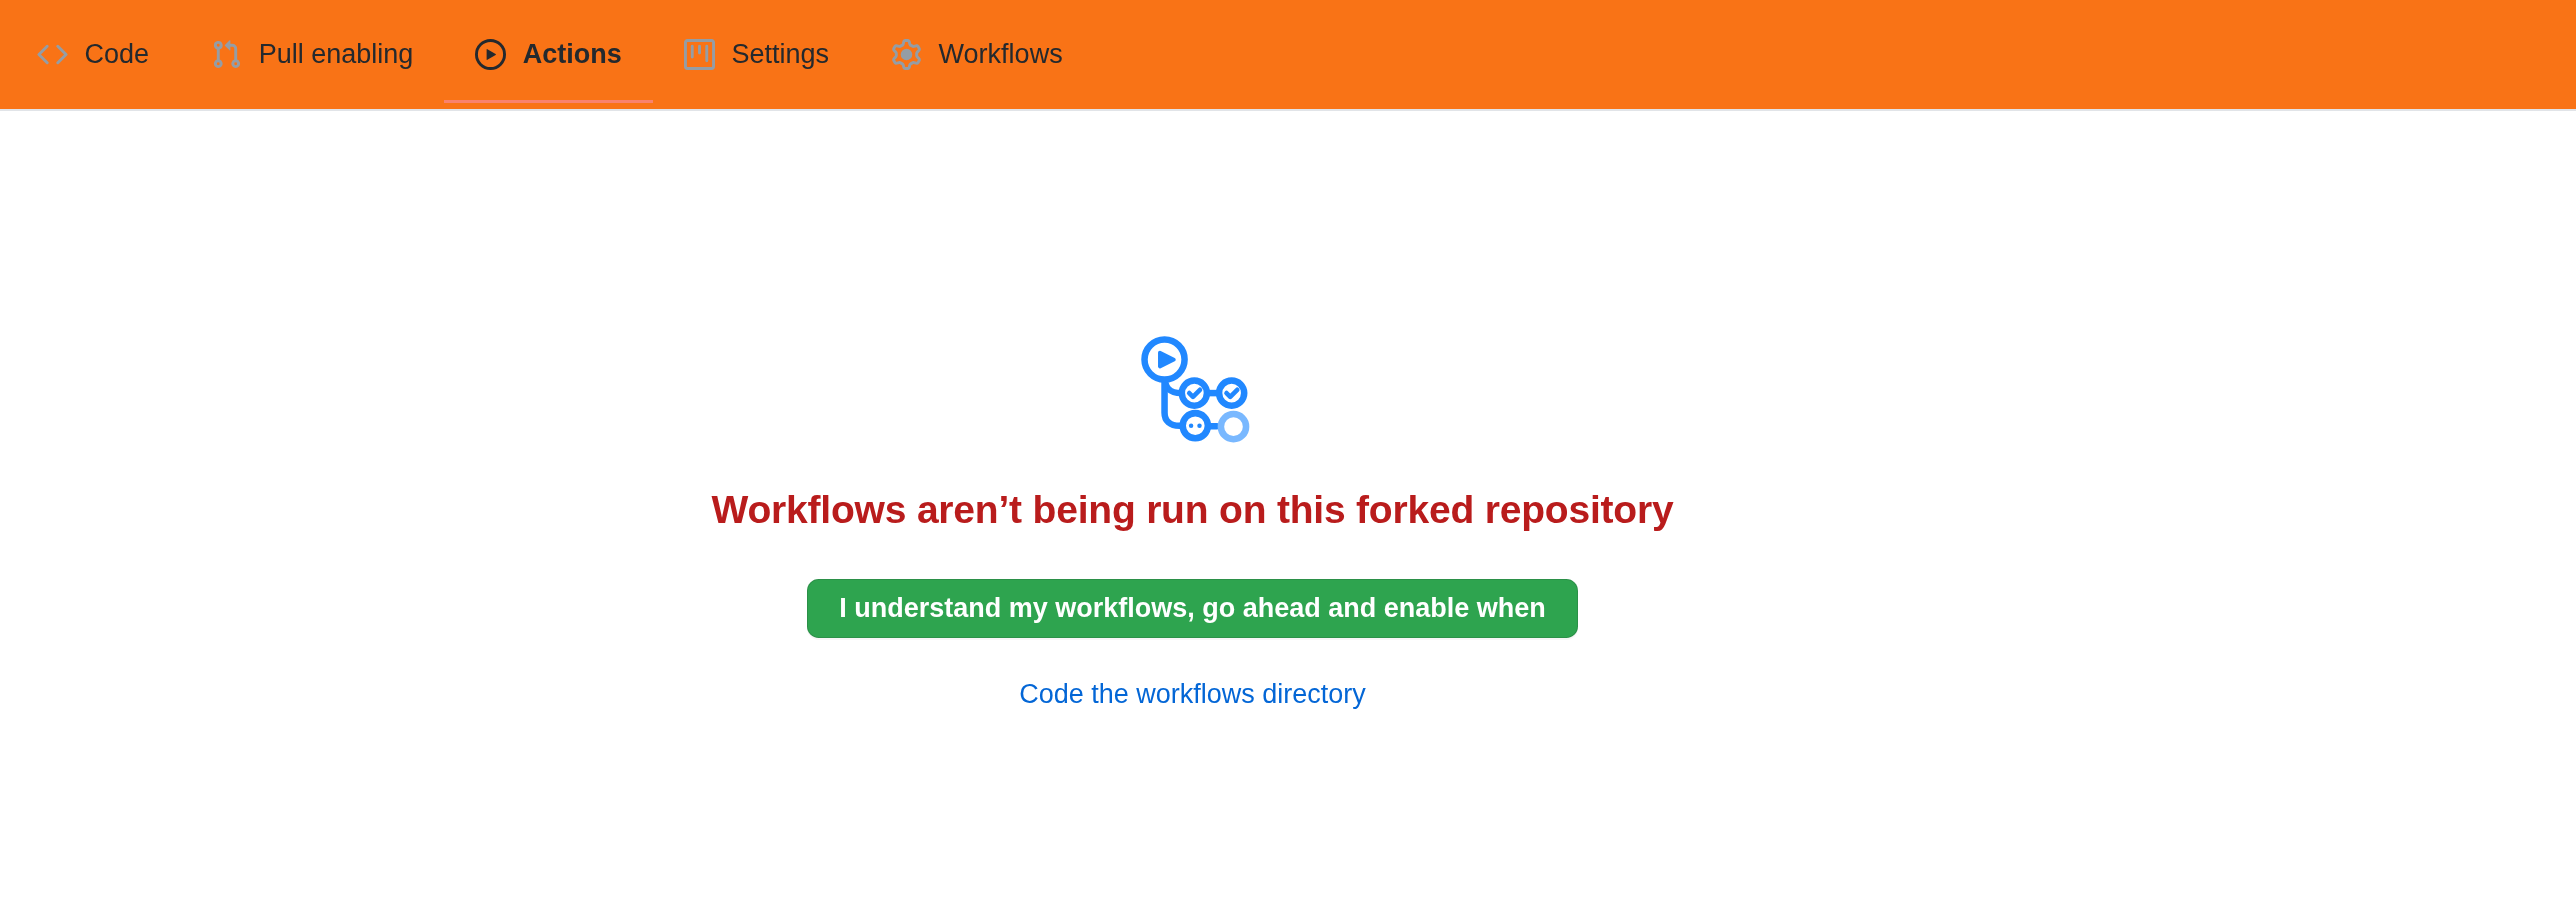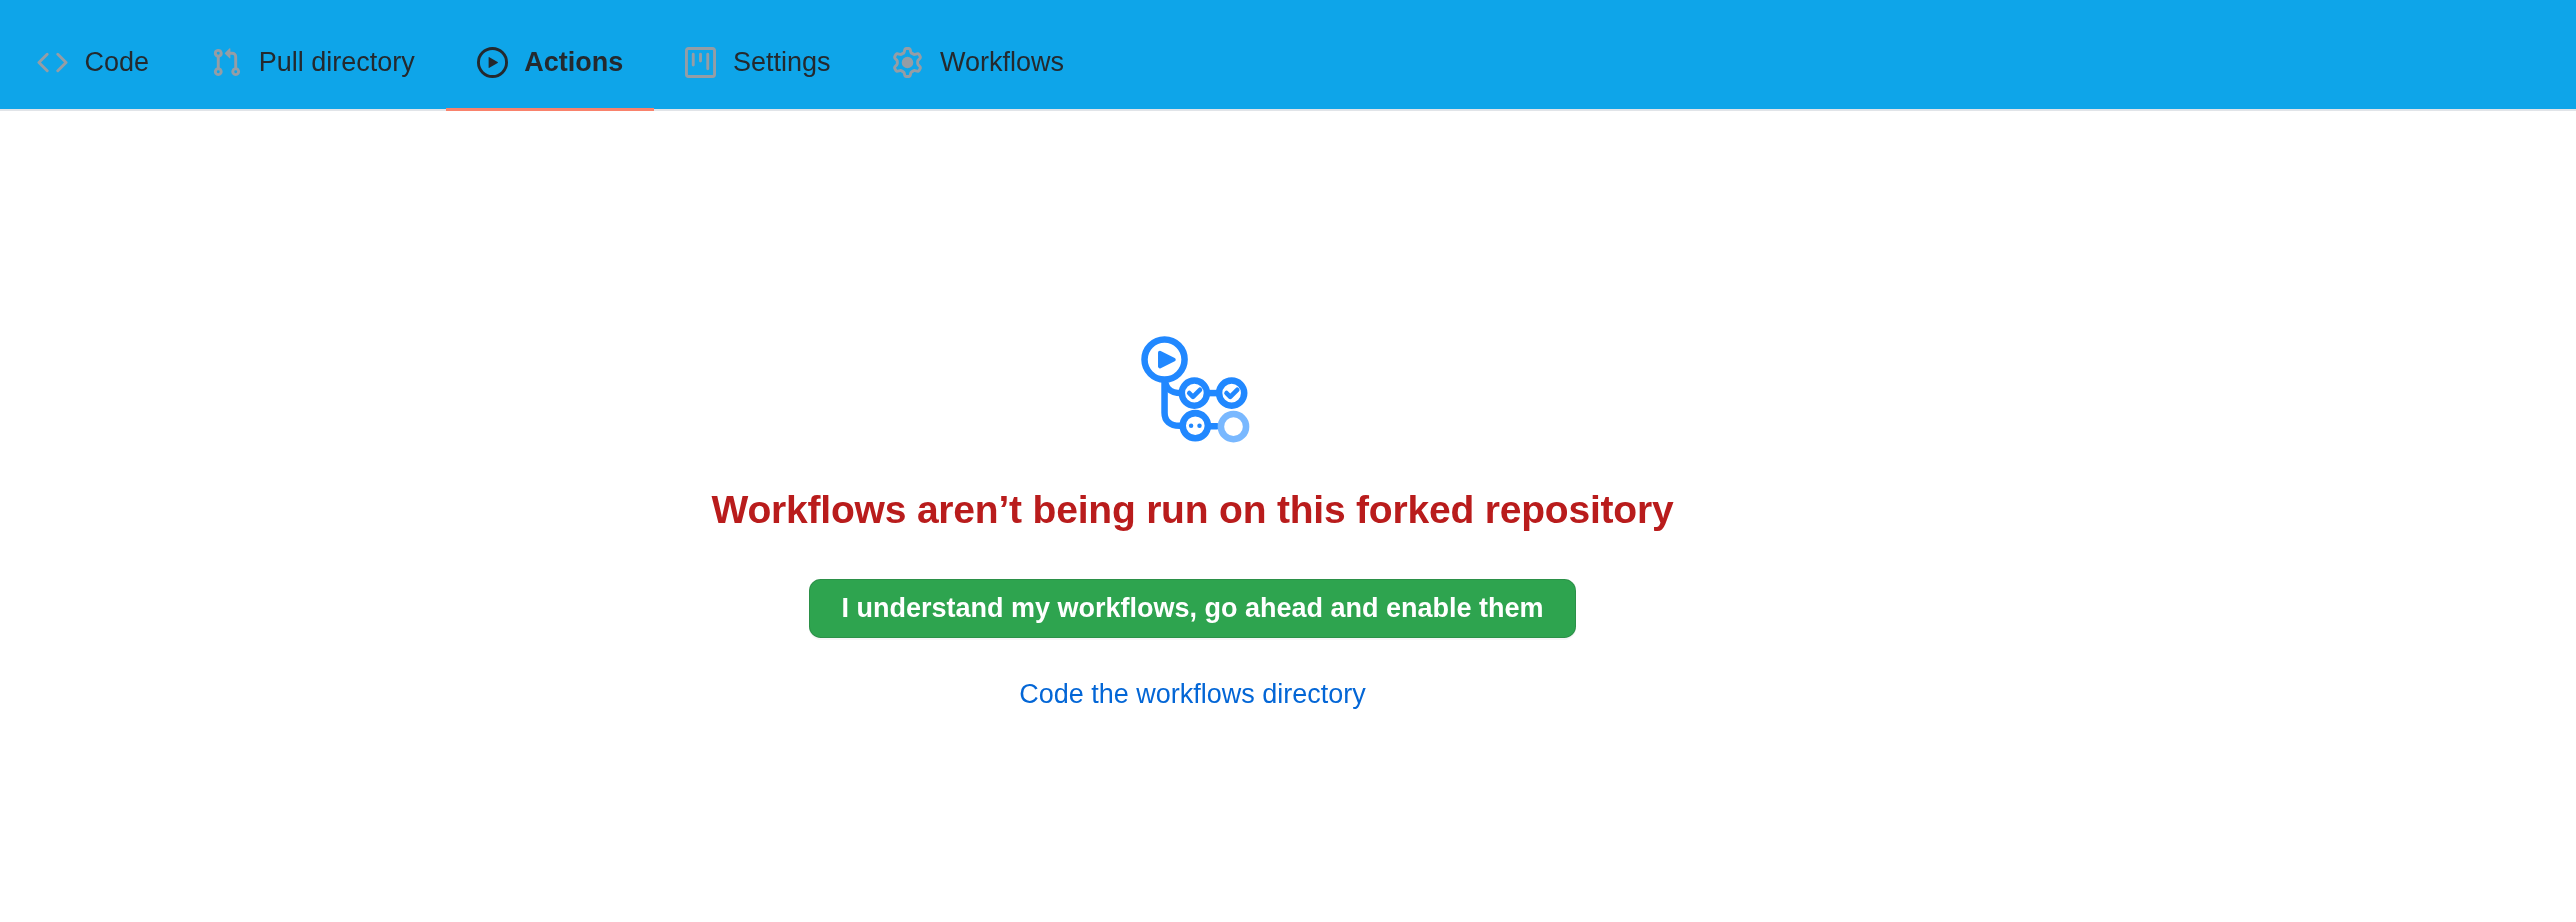--- a/index.html
+++ b/index.html
@@ -7,24 +7,24 @@
     width: 2576px; height: 923px;
     background: #ffffff;
     font-family: "Liberation Sans", "DejaVu Sans", sans-serif;
     overflow: hidden;
   }
 
   
   .tabnav {
     width: 100%;
     height: 111px;
-    background: #0ea5e9;
+    background: #f97316;
     border-bottom: 2px solid #e1e4e8;
     display: flex;
-    align-items: flex-end;
+    align-items: center;
     padding-left: 5.9px;
   }
   .tab {
     display: flex;
     align-items: center;
     gap: 16.6px;
     padding: 0 31px;
     height: 94px;
     margin-bottom: -2px;
     border-bottom: 3.9px solid transparent;
@@ -102,21 +102,21 @@
     </span>
     <span>Code</span>
   </a>
 
   <a class="tab">
     <span style="display:flex;">
       <svg class="octicon" viewBox="0 0 16 16" aria-hidden="true">
           <path d="M7.177 3.073 9.573.677A.25.25 0 0 1 10 .854V2.5h1A2.5 2.5 0 0 1 13.5 5v5.628a2.251 2.251 0 1 1-1.5 0V5a1 1 0 0 0-1-1h-1v1.646a.25.25 0 0 1-.427.177L7.177 3.427a.25.25 0 0 1 0-.354zM3.75 2.5a.75.75 0 1 0 0 1.5.75.75 0 0 0 0-1.5zm-2.25.75a2.25 2.25 0 1 1 3 2.122v5.256a2.251 2.251 0 1 1-1.5 0V5.372A2.25 2.25 0 0 1 1.5 3.25zM3.75 12a.75.75 0 1 0 0 1.5.75.75 0 0 0 0-1.5zm8.25.75a.75.75 0 1 0 1.5 0 .75.75 0 0 0-1.5 0z"></path>
         </svg>
     </span>
-    <span>Pull directory</span>
+    <span>Pull enabling</span>
   </a>
 
   <a class="tab active">
     <span style="display:flex;">
       <svg class="octicon" viewBox="0 0 16 16" aria-hidden="true">
           <path d="M8 0a8 8 0 1 1 0 16A8 8 0 0 1 8 0zM1.5 8a6.5 6.5 0 1 0 13 0 6.5 6.5 0 0 0-13 0zm4.879-2.773 4.264 2.559a.25.25 0 0 1 0 .428l-4.264 2.559A.25.25 0 0 1 6 10.559V5.442a.25.25 0 0 1 .379-.215z"></path>
         </svg>
     </span>
     <span>Actions</span>
   </a>
@@ -166,21 +166,21 @@
         <circle cx="73.5" cy="107" r="2.4" fill="#2188ff"></circle>
 
         <circle cx="110" cy="108" r="13.5" fill="#ffffff" stroke="#79b8ff" stroke-width="7"></circle>
       </svg>
     </div>
 
     <h2 class="bs-heading">Workflows aren’t being run on this forked repository</h2>
 
 
     <div>
-      <button class="enable-btn">I understand my workflows, go ahead and enable them</button>
+      <button class="enable-btn">I understand my workflows, go ahead and enable when</button>
     </div>
 
     <div class="link-row">
       <a class="wf-link">Code the workflows directory</a>
     </div>
 
   </div>
 </main>
 
 

